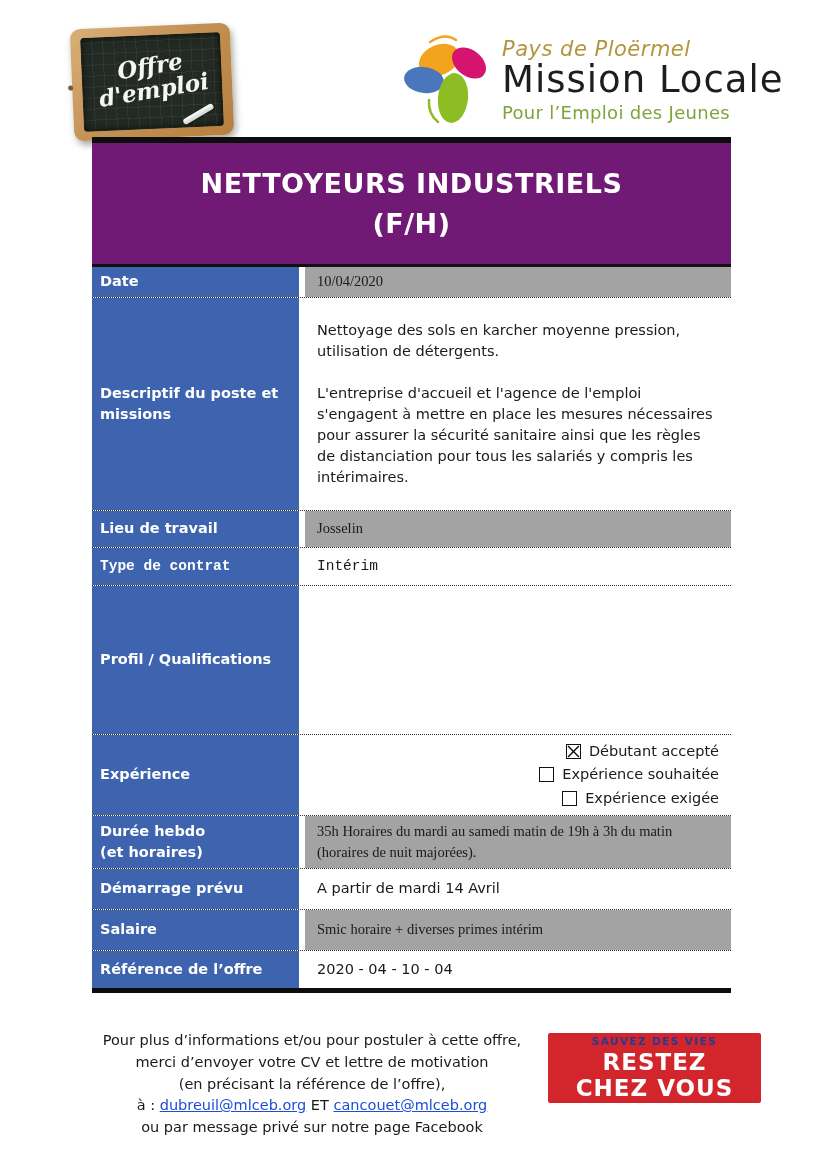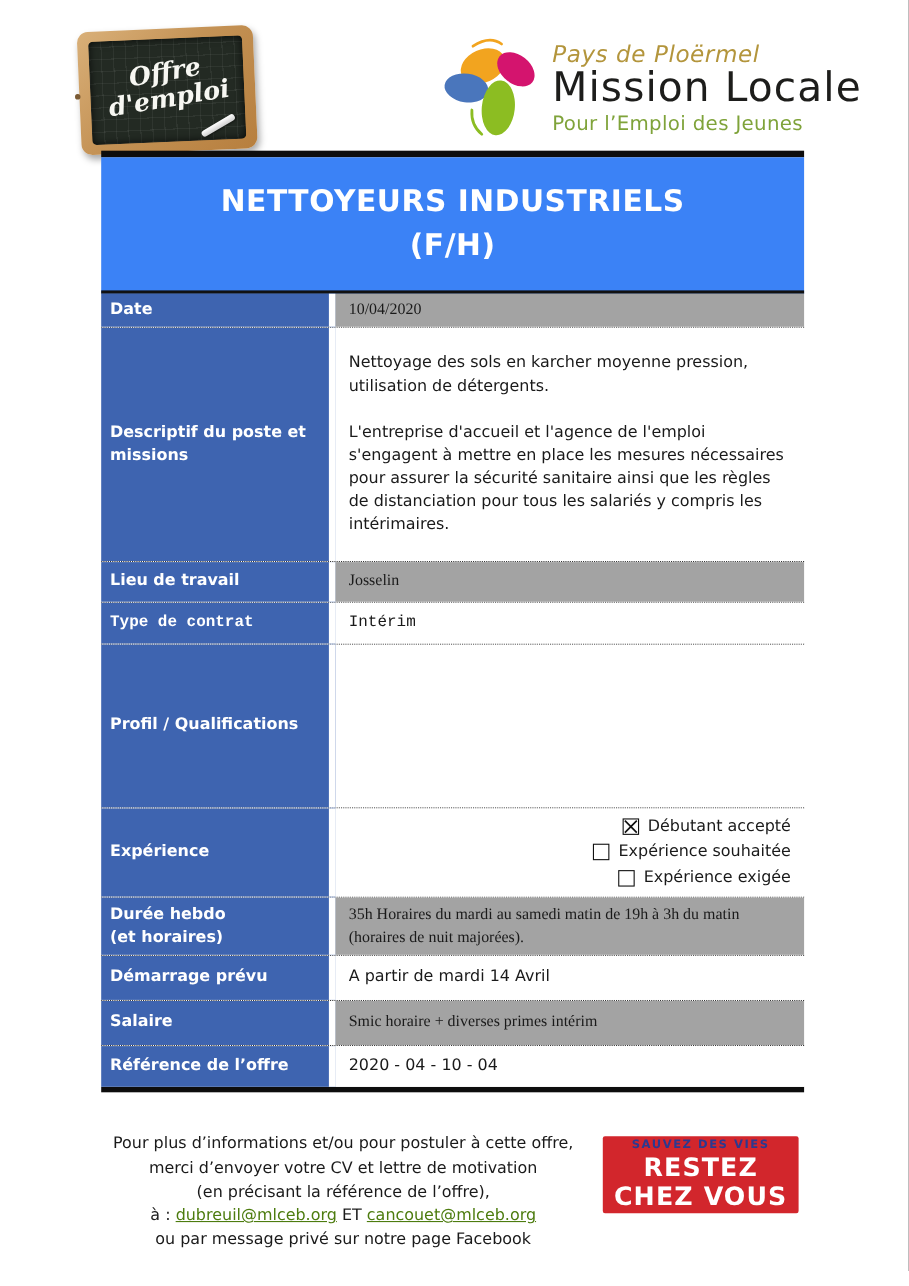--- a/index.html
+++ b/index.html
@@ -59,21 +59,21 @@
   .logo-name { font-size:37px; color:#1d1d1b; font-weight:400; letter-spacing:1px; line-height:1.05; }
   .logo-tagline { font-size:18px; color:#7fa33a; margin-top:2px; letter-spacing:.3px; }
 
   
   .offer-table {
     position:absolute; left:92px; top:137px; width:639px;
     border-top:6px solid #0d0d0d;
     border-bottom:5px solid #0d0d0d;
   }
   .title-cell {
-    height:124px; background:#3b82f6;
+    height:124px; background:#701a75;
     border-bottom:3px solid #111;
     color:#fff; font-weight:bold; font-size:27px; letter-spacing:.5px;
     display:flex; flex-direction:column; align-items:center; justify-content:center;
     line-height:1.45; text-align:center;
   }
   .row { display:flex; border-bottom:1px dotted #333; }
   .row .label {
     width:213px; flex:0 0 auto;
     background:#3e64b0; color:#ffffff;
     font-weight:bold; font-size:14.5px; line-height:1.45;
@@ -99,23 +99,23 @@
     border:1.7px solid #111; margin-right:8px;
     background:#fff; position:relative;
   }
   .checkbox svg { position:absolute; inset:0; width:100%; height:100%; }
 
   
   .footer-text {
     position:absolute; left:86px; top:1030px; width:452px;
     text-align:center; font-size:14.5px; color:#1a1a1a; line-height:1.5;
   }
-  .footer-text a { color:#4d7c0f; text-decoration:underline; cursor:pointer; }
+  .footer-text a { color:#1d4ed8; text-decoration:underline; cursor:pointer; }
   .stay-home-badge {
-    position:absolute; left:548px; top:1033px; width:178px; height:70px;
+    position:absolute; left:548px; top:1033px; width:213px; height:70px;
     background:#d2262c; border-radius:2px;
     display:flex; flex-direction:column; align-items:center; justify-content:center;
     line-height:1.15;
   }
   .badge-top { color:#2b3990; font-size:10.5px; font-weight:bold; letter-spacing:1.4px; margin-bottom:2px; }
   .badge-main { color:#ffffff; font-size:23px; font-weight:bold; letter-spacing:1px; }
 </style>
 </head>
 <body>
 

